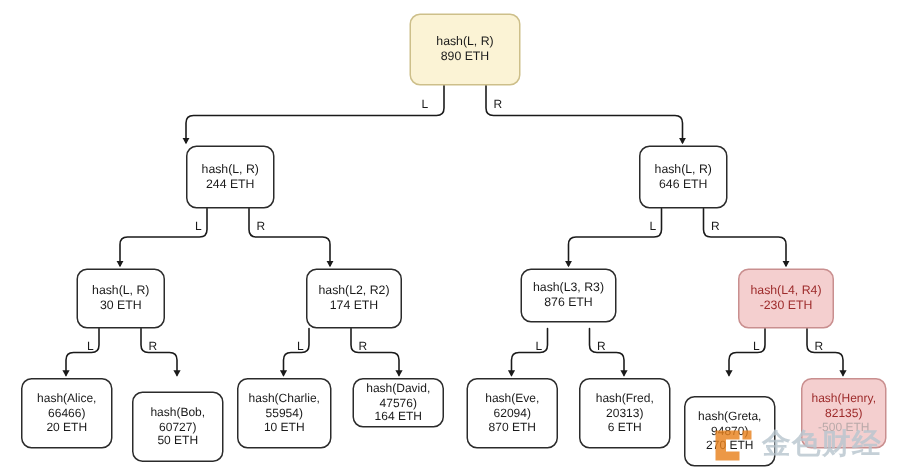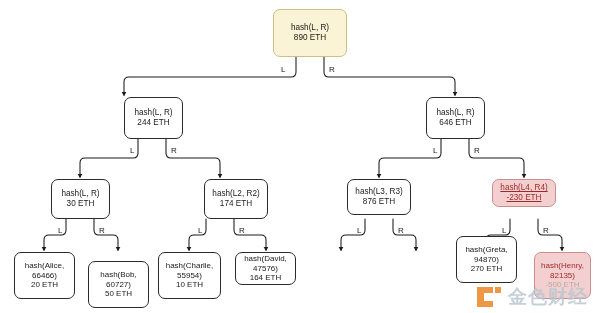--- a/index.html
+++ b/index.html
@@ -155,21 +155,21 @@
   <div class="node lvl2" style="left:204px; top:179px; width:64px; height:40px;align-items:center;">
     <span class="ln">hash(L2, R2)</span>
     <span class="ln">174 ETH</span>
   </div>
 
   <div class="node lvl2" style="left:347px; top:179px; width:64px; height:36px;">
     <span class="ln">hash(L3, R3)</span>
     <span class="ln">876 ETH</span>
   </div>
 
-  <div class="node alert lvl2" style="left:492px; top:179px; width:64px; height:28px;text-decoration:underline;">
+  <div class="node alert lvl2" style="left:492px; top:179px; width:64px; height:40px;">
     <span class="ln">hash(L4, R4)</span>
     <span class="ln">-230 ETH</span>
   </div>
 
   <div class="node lvl3" style="left:14px; top:252px; width:61px; height:47px;text-align:right;">
     <span class="ln">hash(Alice,</span>
     <span class="ln">66466)</span>
     <span class="ln">20 ETH</span>
   </div>
 
@@ -184,23 +184,33 @@
     <span class="ln">55954)</span>
     <span class="ln">10 ETH</span>
   </div>
 
   <div class="node lvl3" style="left:235px; top:252px; width:61px; height:33px;">
     <span class="ln">hash(David,</span>
     <span class="ln">47576)</span>
     <span class="ln">164 ETH</span>
   </div>
 
-
-
-  <div class="node lvl3" style="left:456px; top:236px; width:61px; height:47px;">
+  <div class="node lvl3" style="left:311px; top:252px; width:61px; height:47px;">
+    <span class="ln">hash(Eve,</span>
+    <span class="ln">62094)</span>
+    <span class="ln">870 ETH</span>
+  </div>
+
+  <div class="node lvl3" style="left:386px; top:252px; width:61px; height:47px;">
+    <span class="ln">hash(Fred,</span>
+    <span class="ln">20313)</span>
+    <span class="ln">6 ETH</span>
+  </div>
+
+  <div class="node lvl3" style="left:456px; top:264px; width:61px; height:47px;">
     <span class="ln">hash(Greta,</span>
     <span class="ln">94870)</span>
     <span class="ln">270 ETH</span>
   </div>
 
   <div class="node alert lvl3" style="left:534px; top:252px; width:57px; height:47px;">
     <span class="ln">hash(Henry,</span>
     <span class="ln">82135)</span>
     <span class="ln obscured">-500 ETH</span>
   </div>

